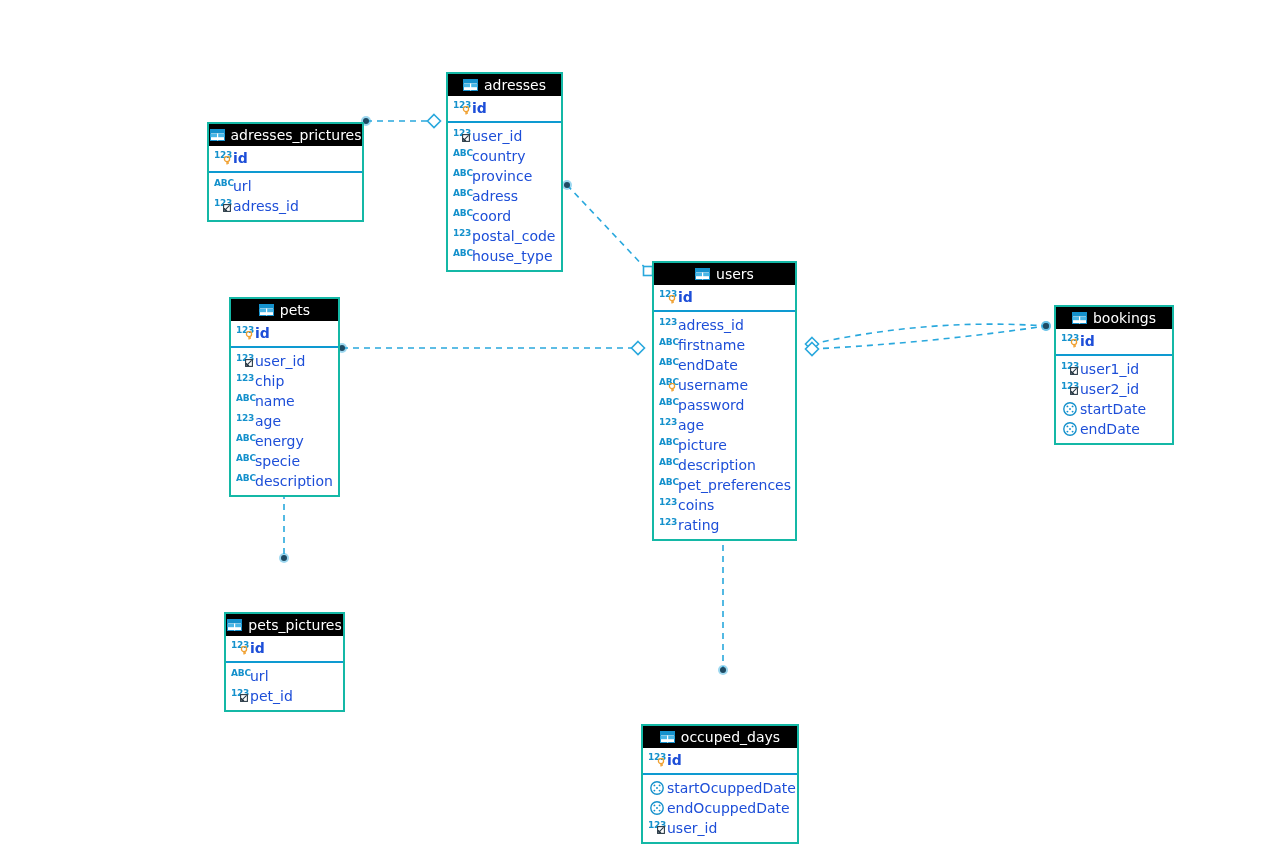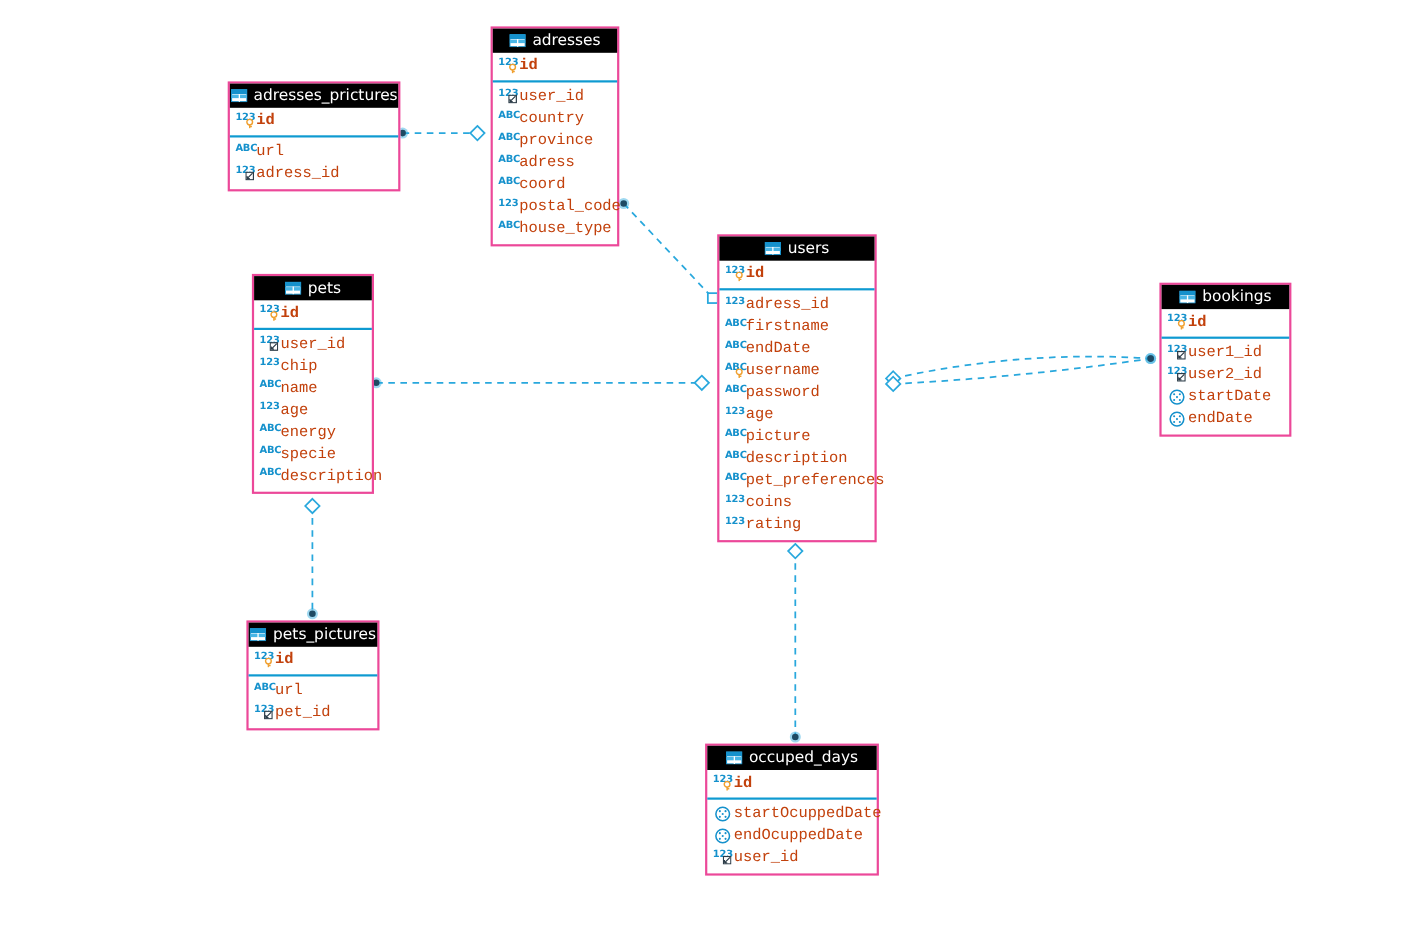--- a/index.html
+++ b/index.html
@@ -23,23 +23,24 @@
   #edges {
     position: absolute;
     left: 0; top: 0;
     width: 1277px;
     height: 844px;
     pointer-events: none;
   }
   .entity {
     position: absolute;
     background: #ffffff;
-    border: 2px solid #ec4899;
+    border: 2px solid #14b8a6;
     box-sizing: border-box;
     z-index: 5;
+    margin-top: 48px;
   }
   .entity-header {
     background: #000000;
     color: #ffffff;
     height: 22px;
     display: flex;
     align-items: center;
     justify-content: center;
     gap: 6px;
     font-size: 14px;
@@ -64,22 +65,21 @@
     align-items: center;
     gap: 1px;
     height: 20px;
     padding: 0 4px 0 5px;
     box-sizing: border-box;
     white-space: nowrap;
   }
   .field-name {
     font-size: 14px;
     line-height: 16px;
-    color: #c2410c;
-    font-family: Liberation Mono, monospace;
+    color: #1d4ed8;
   }
   .field-row.pk .field-name {
     font-weight: bold;
   }
   .type-icon {
     position: relative;
     width: 18px;
     height: 16px;
     flex: 0 0 18px;
     display: inline-block;

